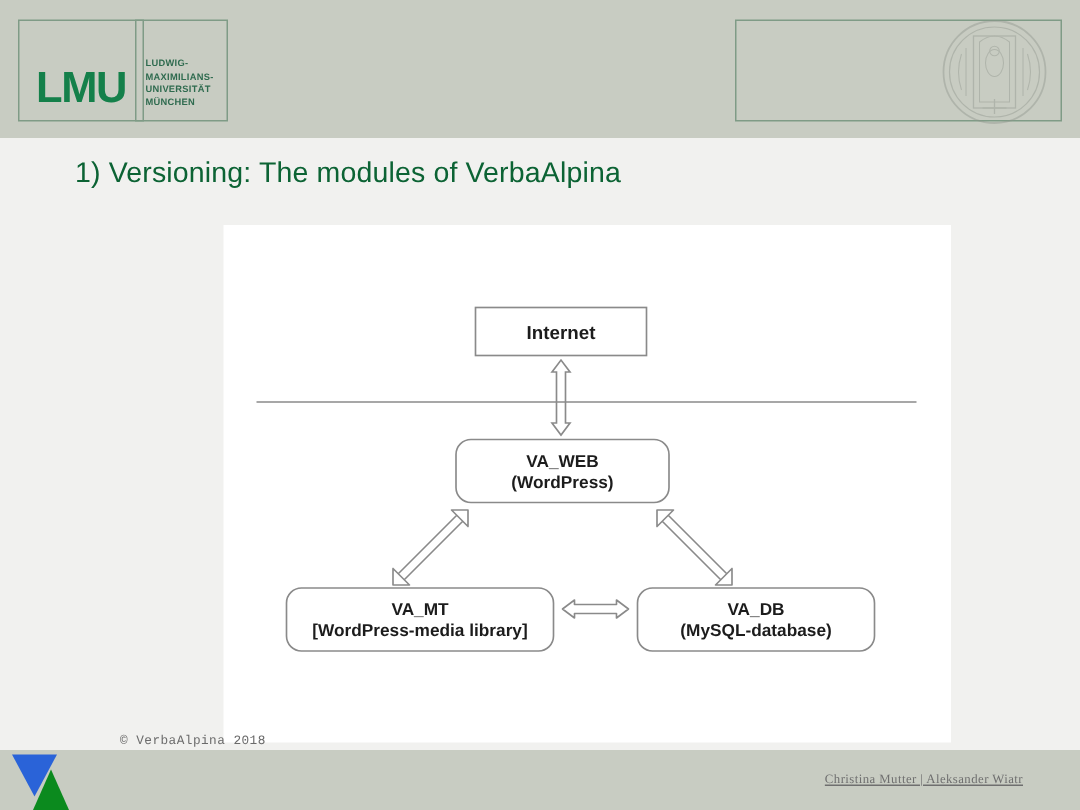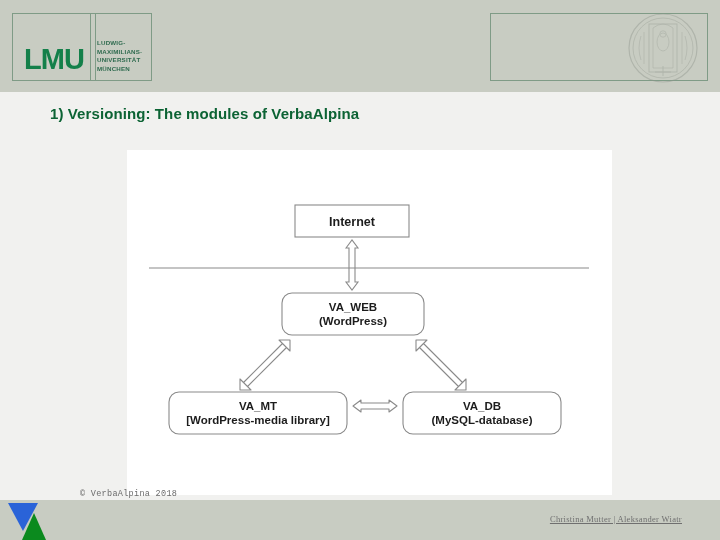--- a/index.html
+++ b/index.html
@@ -68,31 +68,31 @@
     position: absolute;
     right: 8px; top: -2px;
     width: 72px; height: 72px;
     opacity: 0.42;
   }
 
   
   .slide-heading {
     position: absolute;
     left: 50px; top: 105px;
-    font-size: 15px;
-    font-weight: bold;
+    font-size: 19px;
+    font-weight: normal;
     color: #0c6334;
     letter-spacing: 0.1px;
     font-family: "Liberation Sans", sans-serif;
   }
 
   
   .diagram-panel {
     position: absolute;
-    left: 127px; top: 150px;
+    left: 149px; top: 150px;
     width: 485px; height: 345px;
     background: #ffffff;
   }
   .diagram-svg { display: block; }
 
   
   .footer-band {
     position: absolute;
     left: 0; top: 500px;
     width: 720px; height: 40px;

